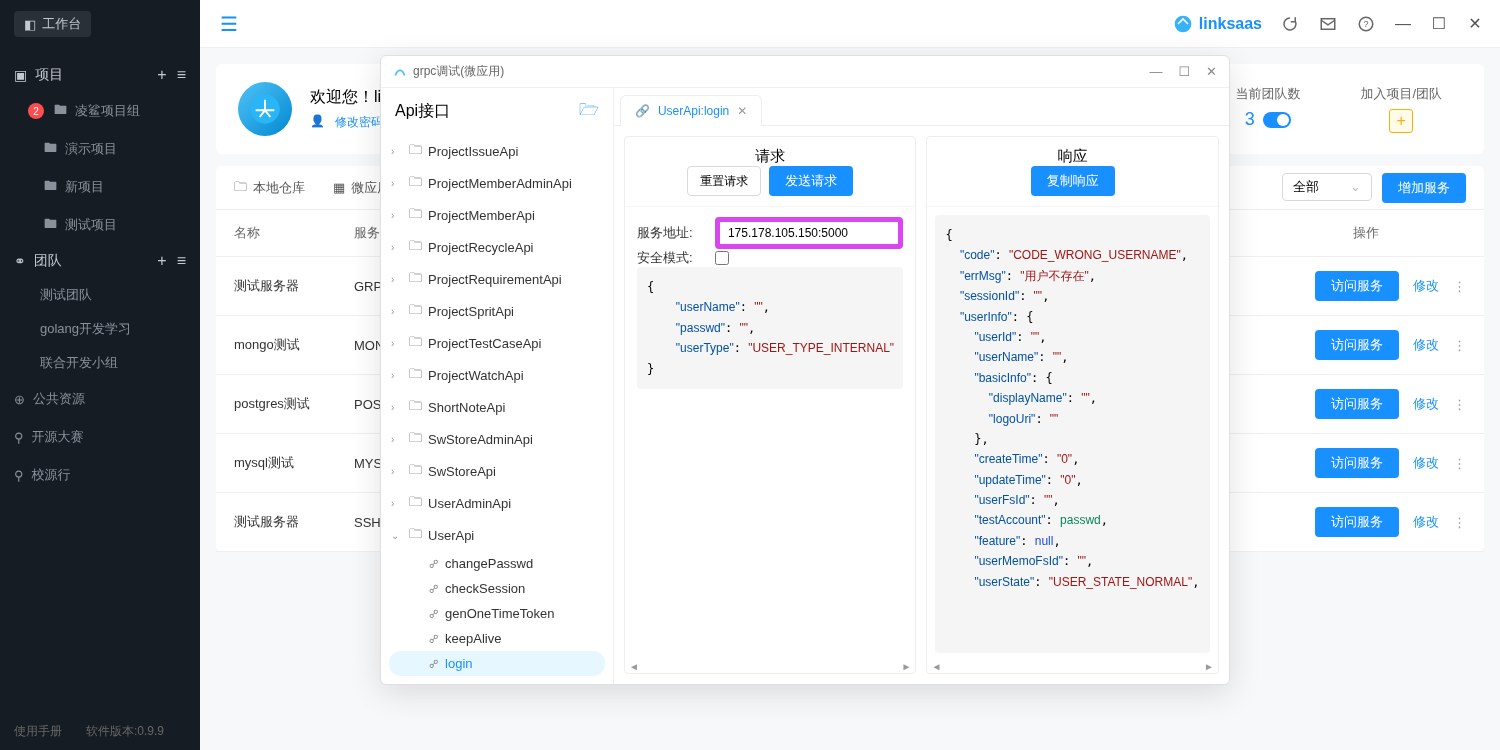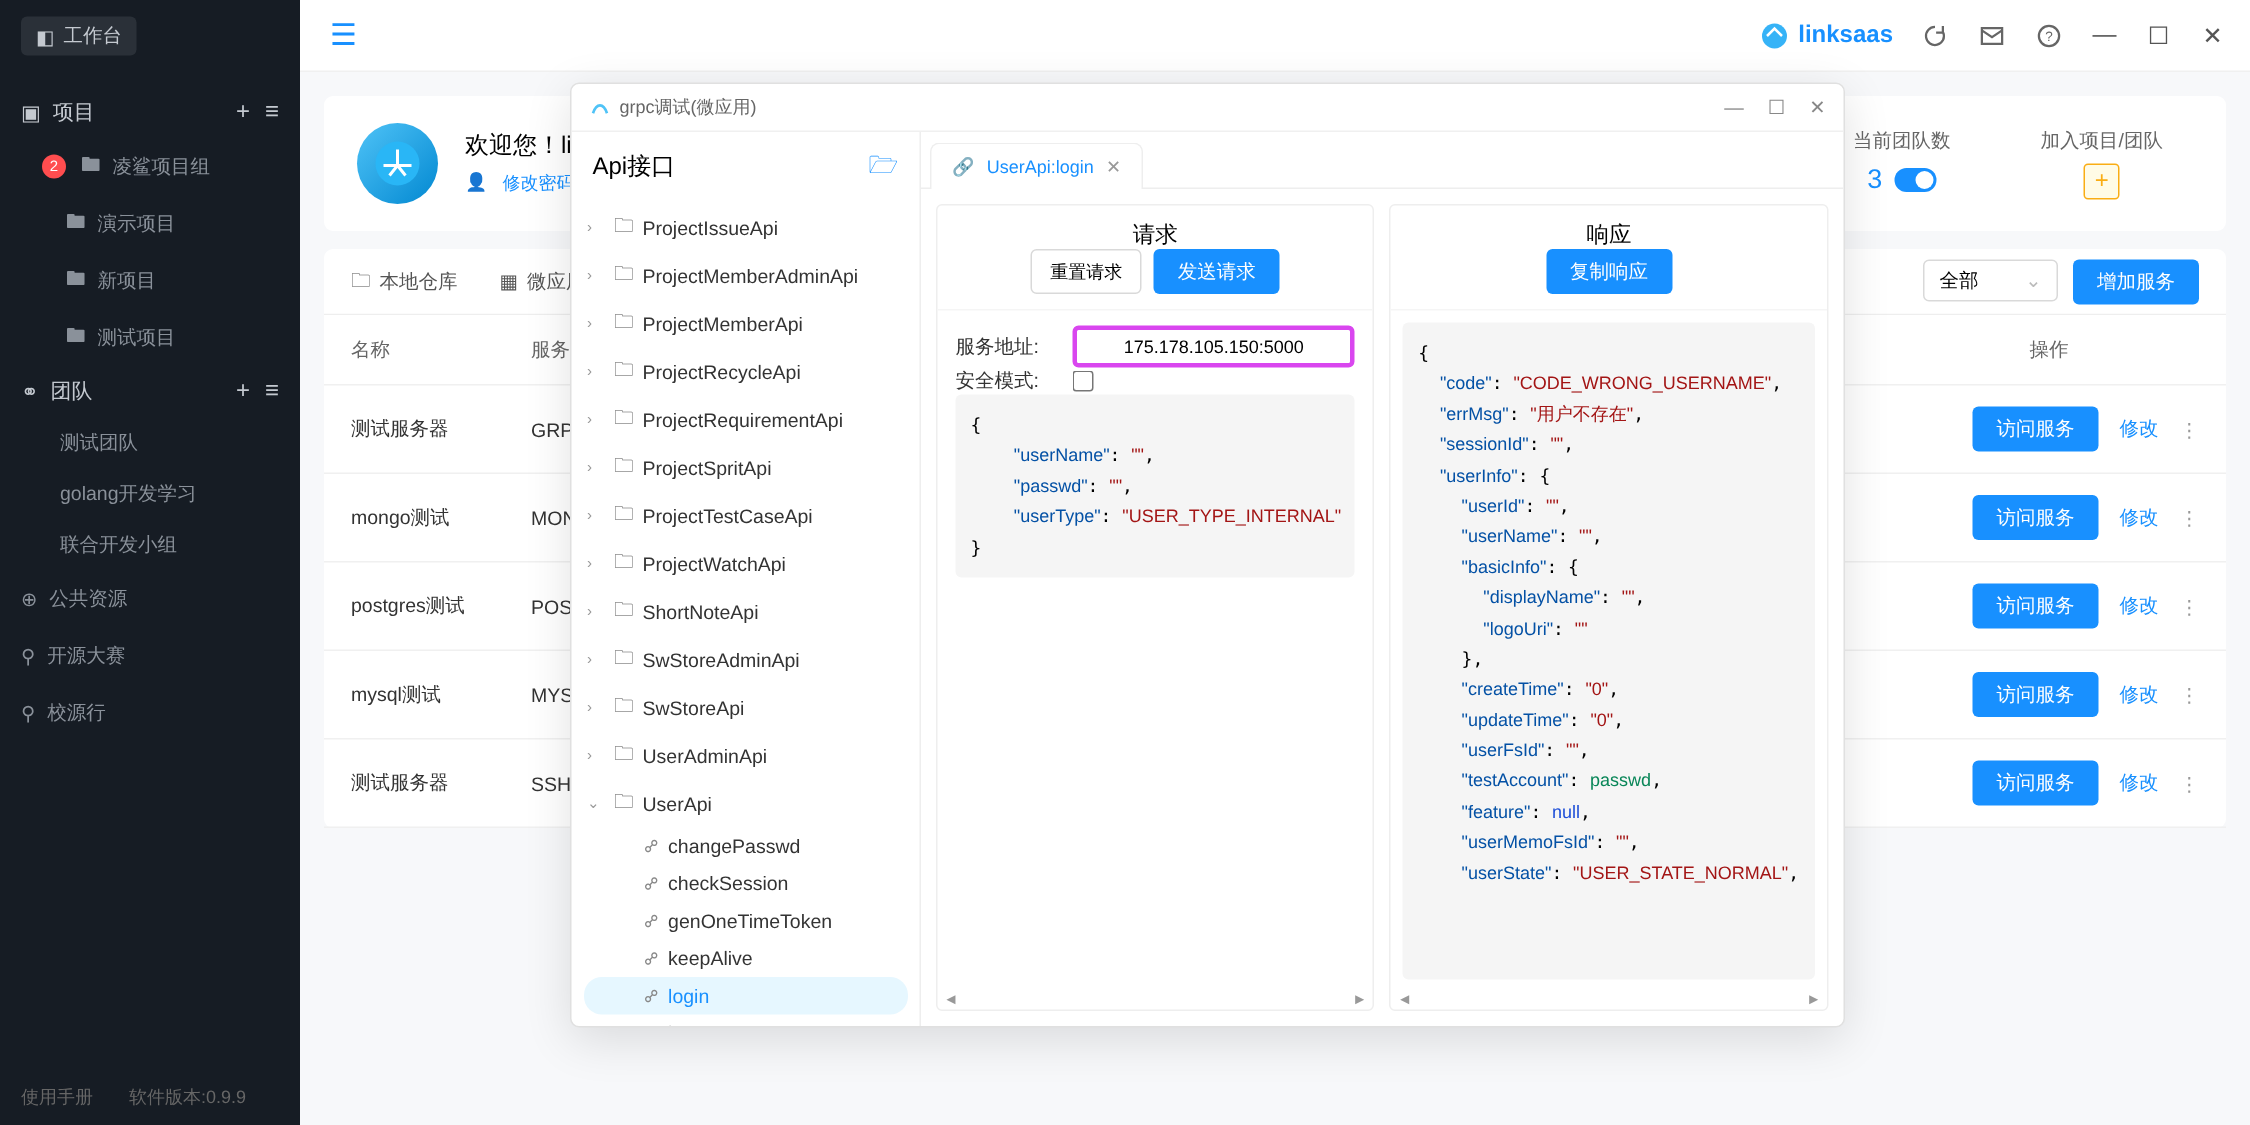--- a/index.html
+++ b/index.html
@@ -91,21 +91,21 @@
 .panels { flex: 1; display: flex; gap: 10px; padding: 10px; overflow: hidden; }
 
 .req-panel, .resp-panel { flex: 1; border: 1px solid #eee; border-radius: 4px; display: flex; flex-direction: column; min-width: 0; }
 .panel-head { padding: 10px 12px; display: flex; justify-content: space-between; align-items: center; border-bottom: 1px solid #f5f5f5; flex-direction: column; }
 .panel-head .ttl { font-size: 15px; font-weight: 500; }
 .panel-head .btns { display: flex; gap: 8px; }
 .btn-default { background: #fff; border: 1px solid #d9d9d9; border-radius: 4px; padding: 5px 12px; font-size: 12px; cursor: pointer; }
 .panel-body { flex: 1; padding: 10px 12px; overflow: auto; font-size: 13px; }
 .field-row { display: flex; align-items: center; gap: 8px; }
 .field-row .fl { color: #333; width: 70px; }
-.field-row input[type=text] { border: 3px solid #d946ef; border-radius: 4px; padding: 4px 8px; flex: 1; font-size: 12px; text-align: center; }
+.field-row input[type=text] { border: 5px solid #d946ef; border-radius: 4px; padding: 4px 8px; flex: 1; font-size: 12px; }
 .field-row input[type=checkbox] { width: 14px; height: 14px; cursor: pointer; }
 .json-box { background: #f5f5f5; border-radius: 4px; padding: 10px; font-family: Consolas, Monaco, monospace; font-size: 12px; line-height: 1.7; white-space: pre; overflow: auto; position: relative; }
 .json-box .k { color: #0451a5; }
 .json-box .s { color: #a31515; }
 .json-box .n { color: #098658; }
 .json-box .nl { color: #1d4ed8; }
 .json-box::-webkit-scrollbar { width: 6px; height: 6px; }
 .json-box::-webkit-scrollbar-thumb { background: #bbb; border-radius: 3px; }
 .resp-panel .json-box { height: 100%; }
 .hbar { height: 12px; display: flex; justify-content: space-between; padding: 0 4px; color: #999; font-size: 10px; }

